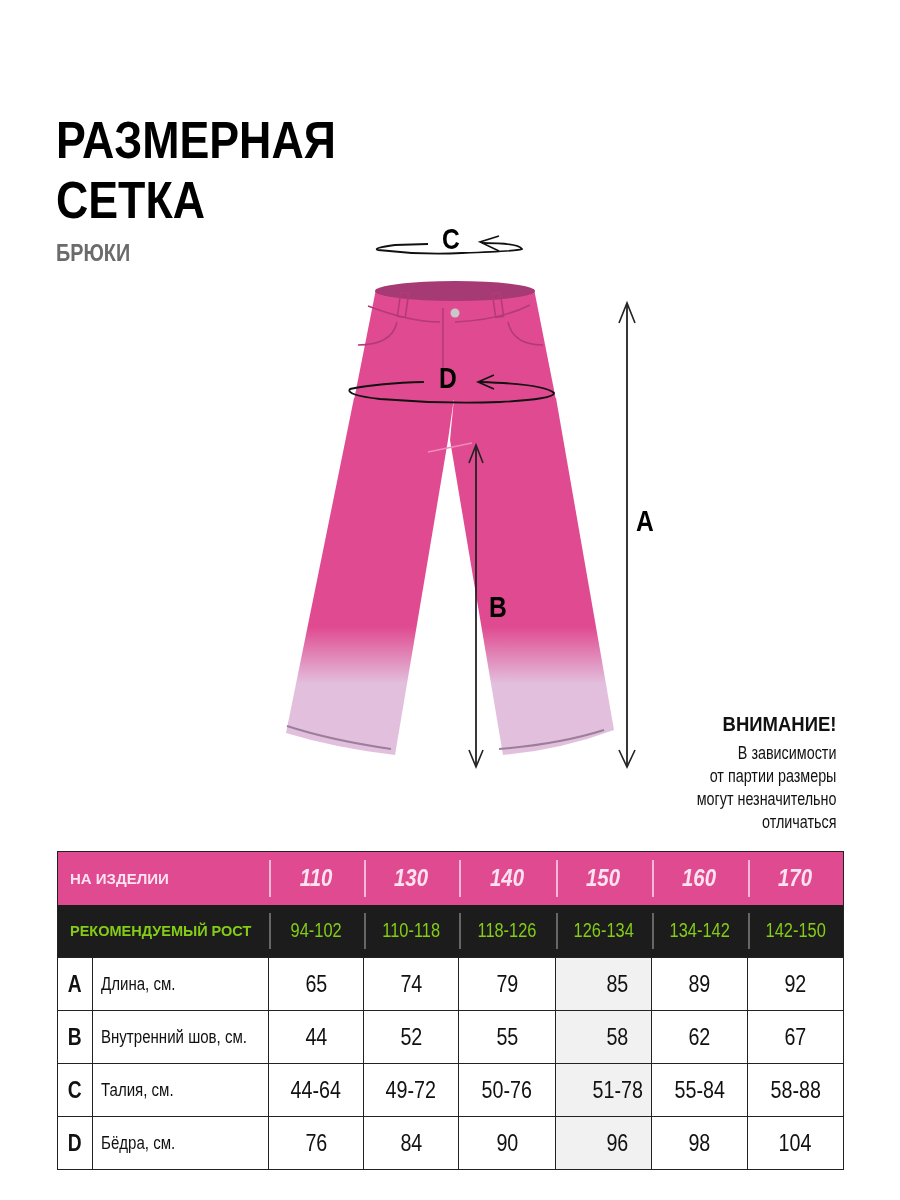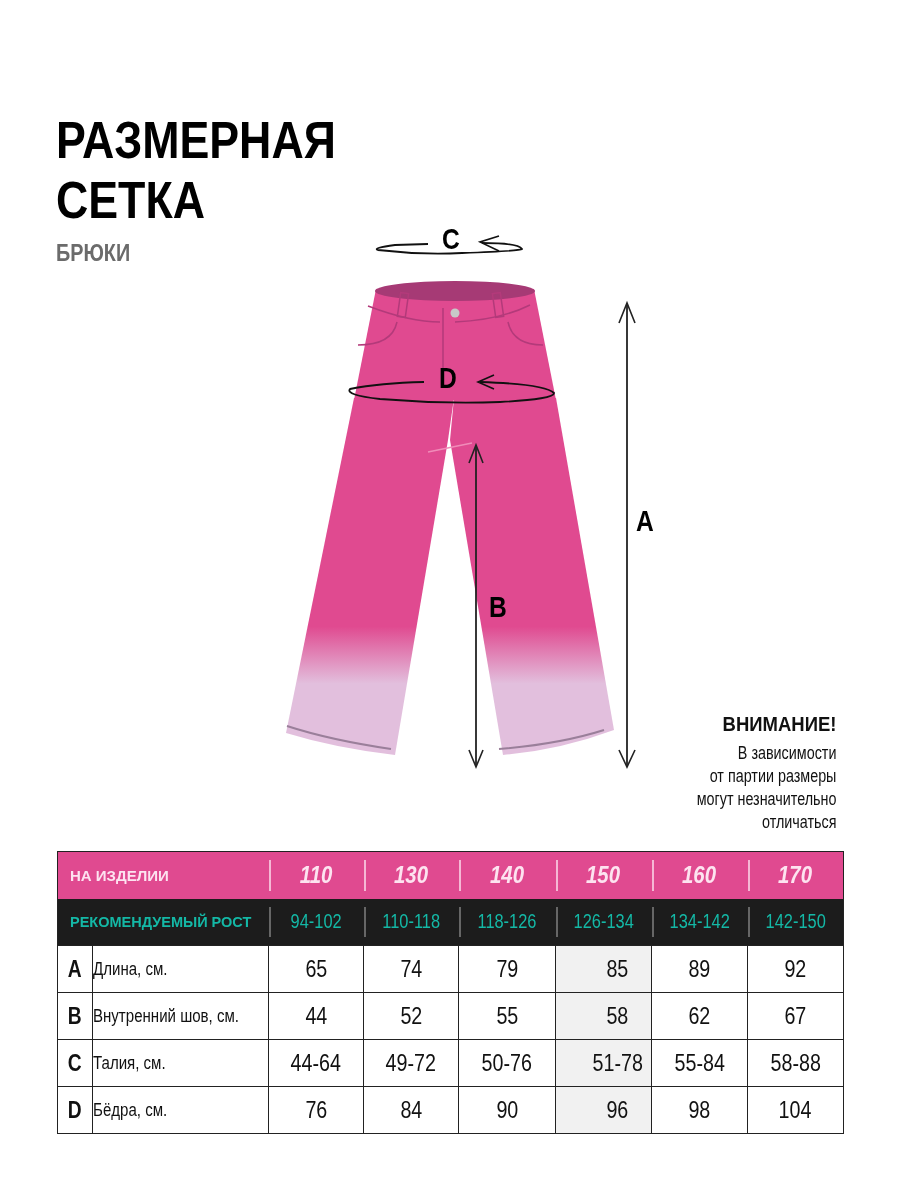--- a/index.html
+++ b/index.html
@@ -35,39 +35,39 @@
     .notice .body {
       font-size: 17.5px; line-height: 23px; color: #111;
       transform: scaleX(0.82); transform-origin: right top; display: block;
     }
     .notice .body span { display: block; white-space: nowrap; }
 
     table.sizes {
       position: absolute; left: 57px; top: 851px; width: 786px;
       border-collapse: collapse; table-layout: fixed;
     }
-    table.sizes td { height: 47px; text-align: center; vertical-align: middle; }
+    table.sizes td { height: 53px; text-align: center; vertical-align: middle; }
     .row-head td { background: #e04a90; color: #fde3f0; font-weight: 700; height: 45px; }
     .row-head td.lbl { text-align: left; padding-left: 12px; font-size: 15px; }
     .row-head td .size { font-size: 24px; display: inline-block; transform: scaleX(0.85); }
     .row-head td + td { position: relative; font-style: italic; }
     .row-head td + td::before, .row-rec td + td::before {
       content: ""; position: absolute; left: 0; top: 8px; bottom: 8px; width: 2px;
     }
     .row-head td + td::before { background: #f5b8d5; }
-    .row-rec td { background: #1c1c1c; color: #14b8a6; height: 46px; position: relative; }
+    .row-rec td { background: #1c1c1c; color: #84cc16; height: 46px; position: relative; }
     .row-rec td + td::before { background: #666; }
     .row-rec td.lbl { text-align: left; padding-left: 12px; font-weight: 700; font-size: 14.5px; }
     .row-rec td .rng { font-size: 20px; display: inline-block; transform: scaleX(0.82); }
 
     .row-data td { border: 1.5px solid #222; background: #fff; height: 71px; }
     .row-data td.col-hl { background: #f1f1f1; padding-left: 28px; }
     .row-data td.key { font-weight: 700; font-size: 24px; }
     .row-data td.key span { display: inline-block; transform: scaleX(0.8); }
-    .row-data td.name { text-align: left; font-size: 17.5px; margin-top: 23px; }
+    .row-data td.name { text-align: left; padding-left: 8px; font-size: 17.5px; margin-top: 23px; }
     .row-data td.name span { display: inline-block; transform: scaleX(0.86); transform-origin: left center; white-space: nowrap; }
     .row-data td .val { font-size: 24px; display: inline-block; transform: scaleX(0.82); }
     table.sizes { border-left: 1.5px solid #222; border-right: 1.5px solid #222; border-top: 1.5px solid #222; }
   </style>
 </head>
 <body>
 
 <div class="title">
   <span class="line">РАЗМЕРНАЯ</span>
   <span class="line">СЕТКА</span>

